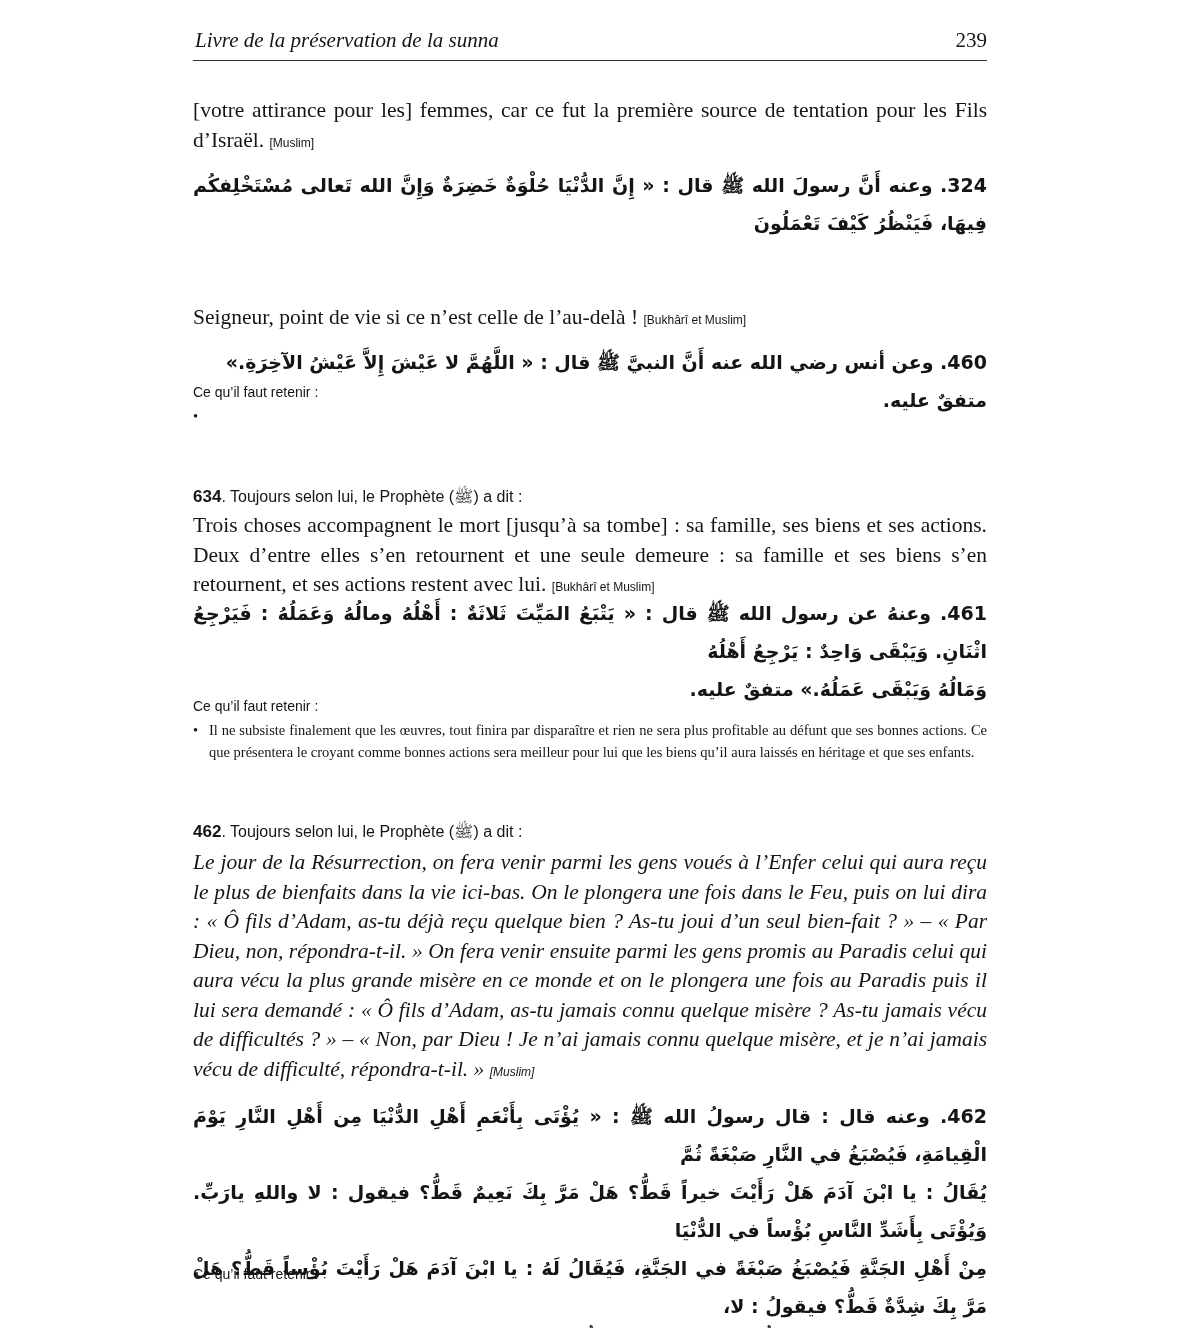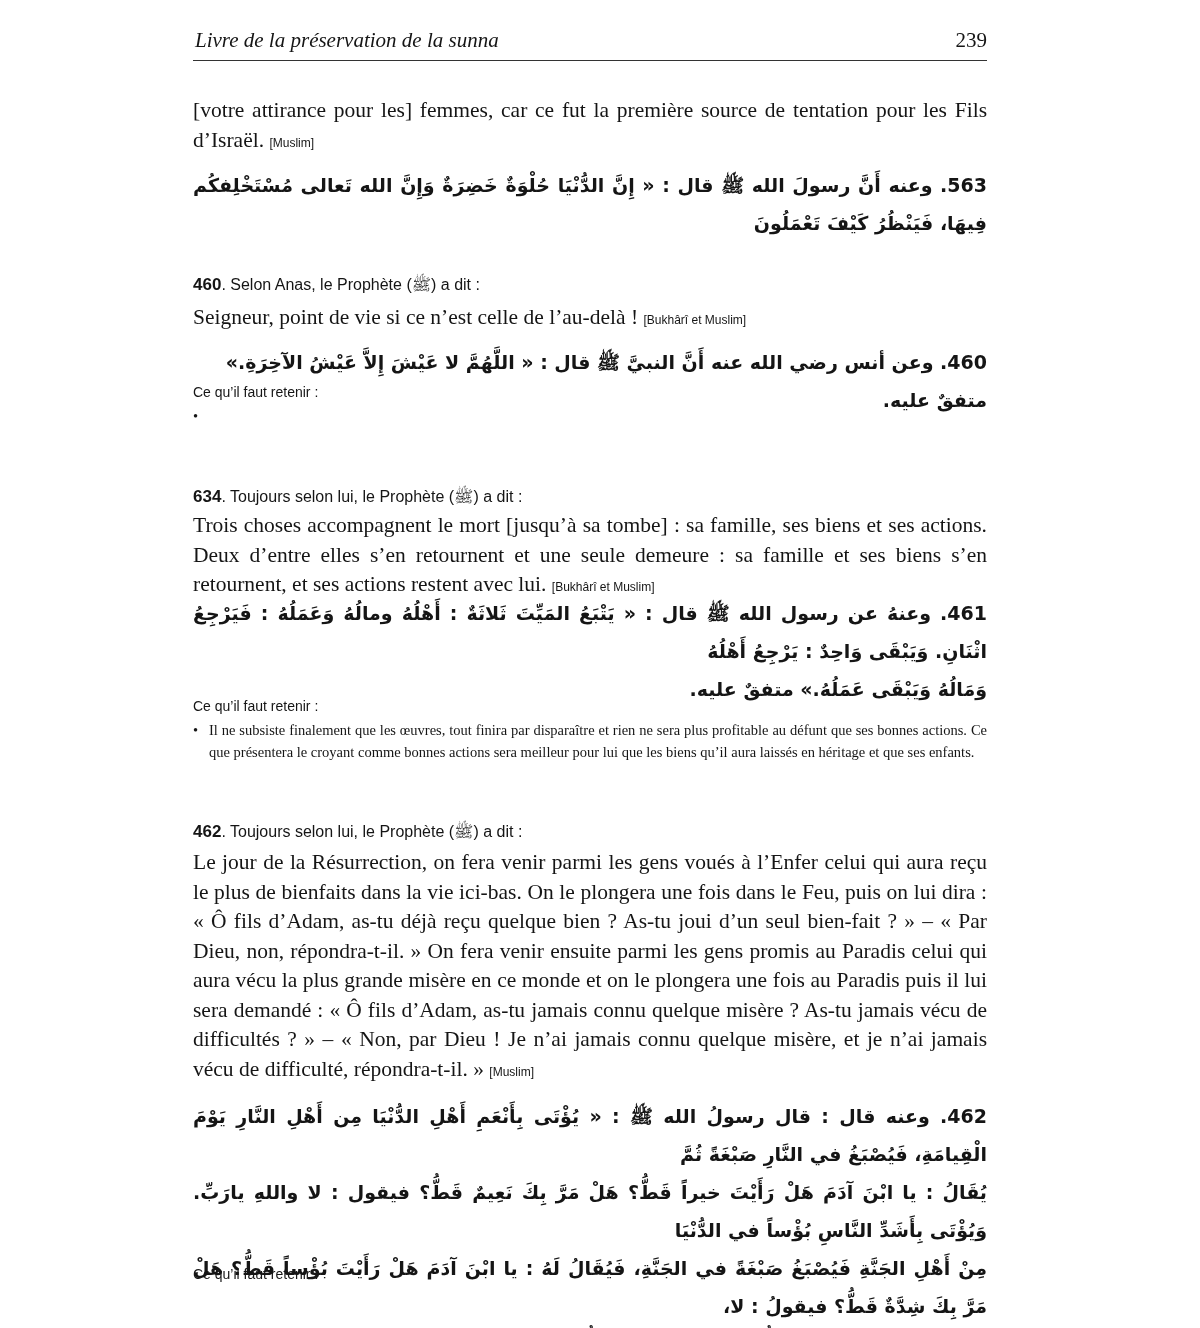--- a/index.html
+++ b/index.html
@@ -32,26 +32,23 @@
     <span class="running-title serif">Livre de la préservation de la sunna</span>
     <span class="page-number serif">239</span>
   </div>
 
   <div class="block fr-body serif" style="top:96px;">
     <span>[votre attirance pour les] femmes, car ce fut la première source de tentation pour les Fils d’Israël.</span>
     <span class="src">[Muslim]</span>
   </div>
 
   <div class="block" style="top:166px;">
-    <div class="ar">563. وعنه أَنَّ رسولَ الله ﷺ قال : « إِنَّ الدُّنْيَا حُلْوَةٌ خَضِرَةٌ وَإِنَّ الله تَعالى مُسْتَخْلِفكُم فِيهَا، فَيَنْظُرُ كَيْفَ تَعْمَلُونَ</div>
+    <div class="ar">324. وعنه أَنَّ رسولَ الله ﷺ قال : « إِنَّ الدُّنْيَا حُلْوَةٌ خَضِرَةٌ وَإِنَّ الله تَعالى مُسْتَخْلِفكُم فِيهَا، فَيَنْظُرُ كَيْفَ تَعْمَلُونَ</div>
   </div>
 
-  <div class="block sans heading" style="top:274px;">
-    <span class="num">460</span><span>. Selon Anas, le Prophète (ﷺ) a dit :</span>
-  </div>
   <div class="block fr-body serif" style="top:303px;">
     <span>Seigneur, point de vie si ce n’est celle de l’au-delà !</span>
     <span class="src">[Bukhârî et Muslim]</span>
   </div>
   <div class="block" style="top:343px;">
     <div class="ar last">460. وعن أنس رضي الله عنه أَنَّ النبيَّ ﷺ قال : « اللَّهُمَّ لا عَيْشَ إِلاَّ عَيْشُ الآخِرَةِ.» متفقٌ عليه.</div>
   </div>
   <div class="block sans retain-title" style="top:382px;">Ce qu’il faut retenir :</div>
   <div class="block note serif" style="top:405px; width:778px;">
     <span class="bullet">•</span>
@@ -70,21 +67,21 @@
   </div>
   <div class="block sans retain-title" style="top:696px;">Ce qu’il faut retenir :</div>
   <div class="block note serif" style="top:719px; width:778px;">
     <span class="bullet">•</span>
     <span>Il ne subsiste finalement que les œuvres, tout finira par disparaître et rien ne sera plus profitable au défunt que ses bonnes actions. Ce que présentera le croyant comme bonnes actions sera meilleur pour lui que les biens qu’il aura laissés en héritage et que ses enfants.</span>
   </div>
 
   <div class="block sans heading" style="top:821px;">
     <span class="num">462</span><span>. Toujours selon lui, le Prophète (ﷺ) a dit :</span>
   </div>
-  <div class="block fr-body serif" style="top:848px;">
+  <div class="block fr-body serif" style="top:848px;font-style:italic;">
     <span>Le jour de la Résurrection, on fera venir parmi les gens voués à l’Enfer celui qui aura reçu le plus de bienfaits dans la vie ici-bas. On le plongera une fois dans le Feu, puis on lui dira : « Ô fils d’Adam, as-tu déjà reçu quelque bien ? As-tu joui d’un seul bien-fait ? » – « Par Dieu, non, répondra-t-il. » On fera venir ensuite parmi les gens promis au Paradis celui qui aura vécu la plus grande misère en ce monde et on le plongera une fois au Paradis puis il lui sera demandé : « Ô fils d’Adam, as-tu jamais connu quelque misère ? As-tu jamais vécu de difficultés ? » – « Non, par Dieu ! Je n’ai jamais connu quelque misère, et je n’ai jamais vécu de difficulté, répondra-t-il. »</span>
     <span class="src">[Muslim]</span>
   </div>
   <div class="block" style="top:1097px;">
     <div class="ar">462. وعنه قال : قال رسولُ الله ﷺ : « يُؤْتَى بِأَنْعَمِ أَهْلِ الدُّنْيَا مِن أَهْلِ النَّارِ يَوْمَ الْقِيامَةِ، فَيُصْبَغُ في النَّارِ صَبْغَةً ثُمَّ</div>
     <div class="ar">يُقَالُ : يا ابْنَ آدَمَ هَلْ رَأَيْتَ خيراً قَطُّ؟ هَلْ مَرَّ بِكَ نَعِيمٌ قَطُّ؟ فيقول : لا واللهِ يارَبِّ. وَيُؤْتَى بِأَشَدِّ النَّاسِ بُؤْساً في الدُّنْيَا</div>
     <div class="ar">مِنْ أَهْلِ الجَنَّةِ فَيُصْبَغُ صَبْغَةً في الجَنَّةِ، فَيُقَالُ لَهُ : يا ابْنَ آدَمَ هَلْ رَأَيْتَ بُؤْساً قَطُّ؟ هَلْ مَرَّ بِكَ شِدَّةٌ قَطُّ؟ فيقولُ : لا،</div>
     <div class="ar last">وَاللهِ مَا مَرَّ بِي بُؤْسٌ قَطُّ، وَلا رَأَيْتُ شِدَّةً قَطُّ.» رواه مسلم.</div>
   </div>
   <div class="block sans retain-title" style="top:1264px;">Ce qu’il faut retenir :</div>

